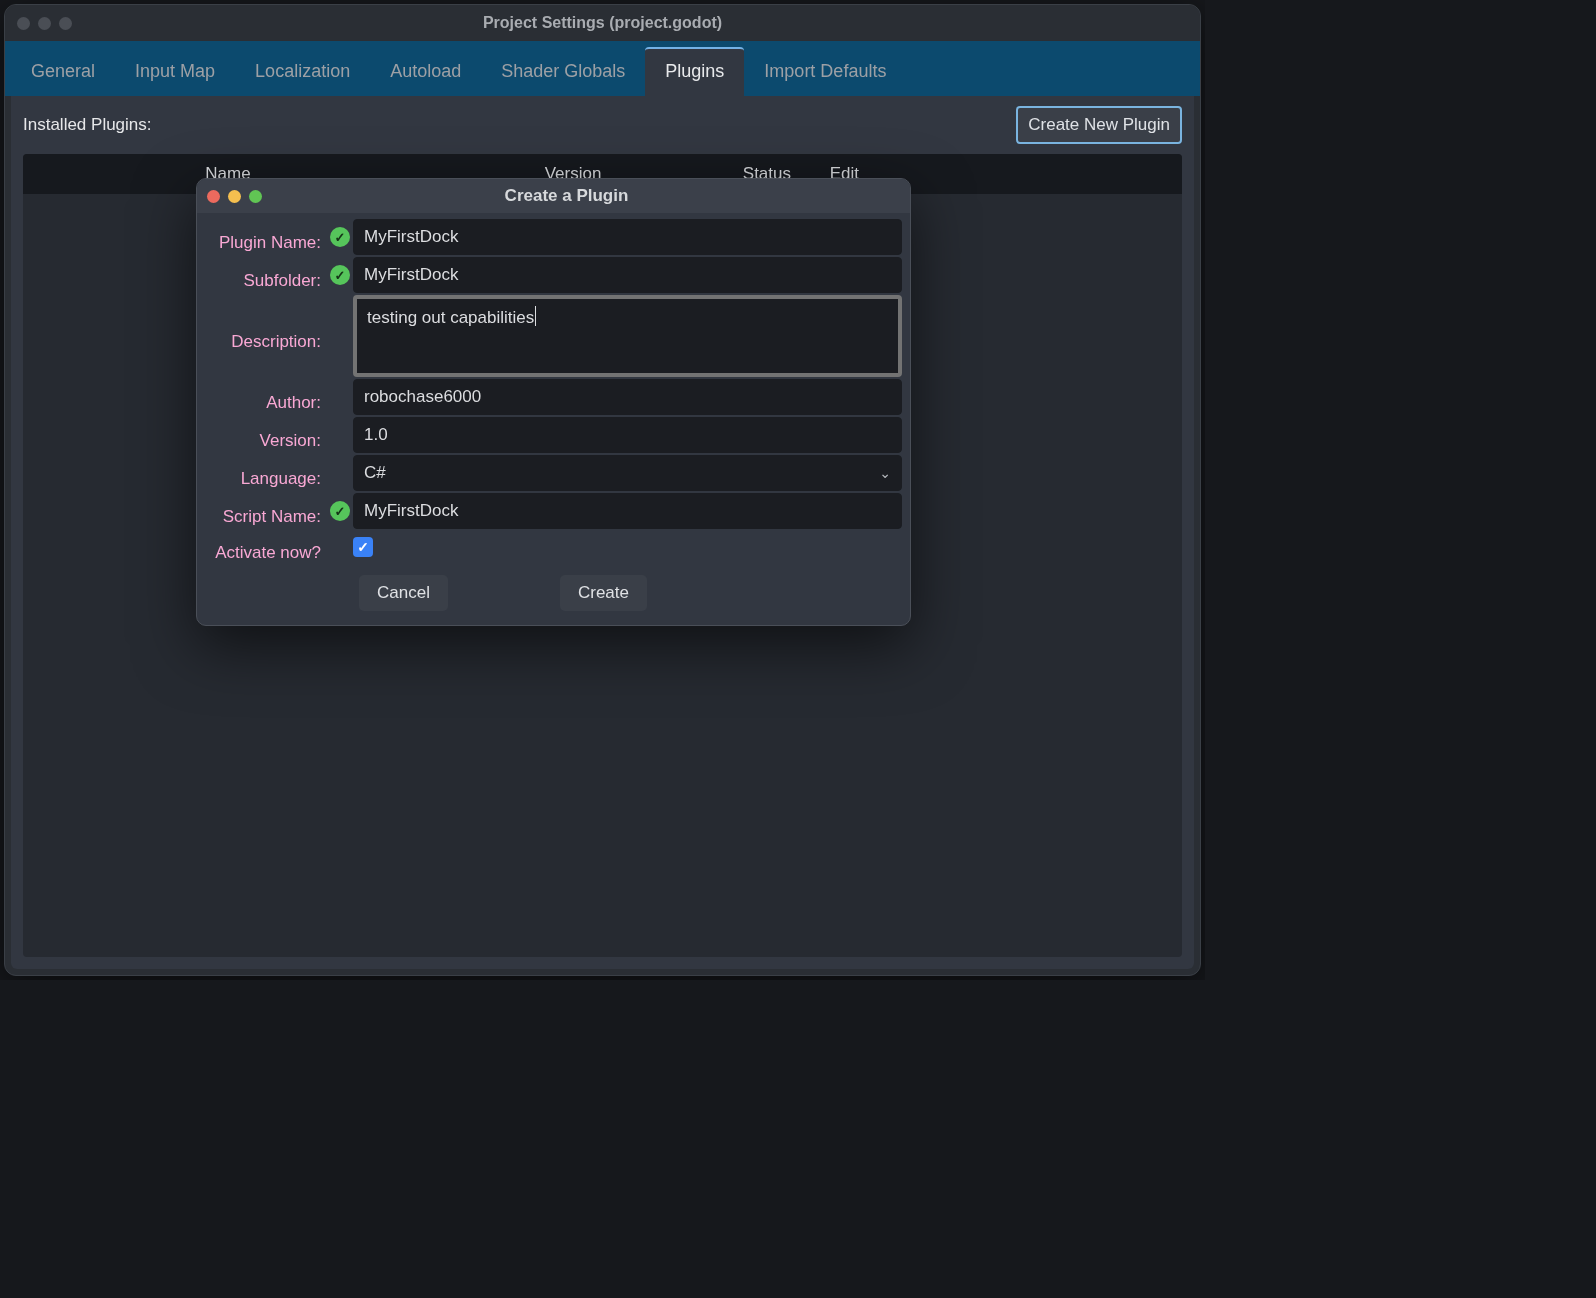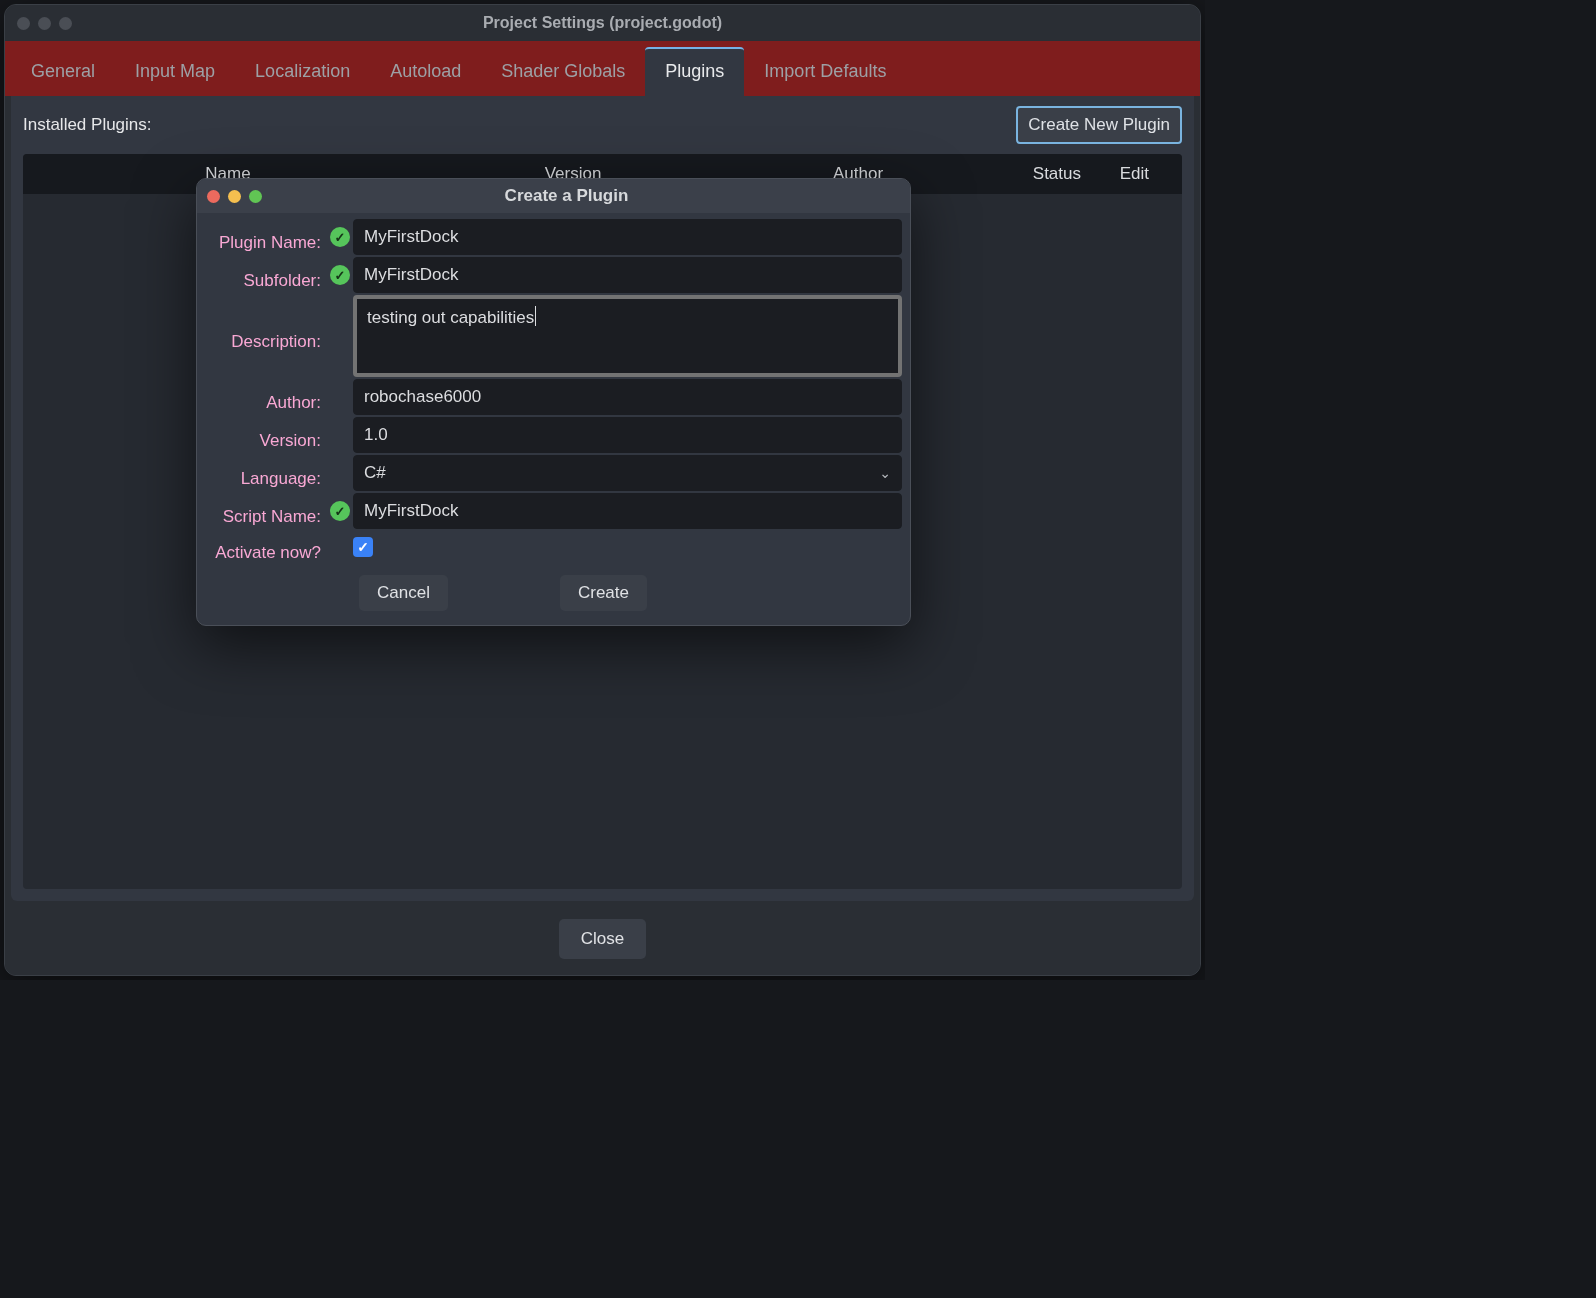--- a/index.html
+++ b/index.html
@@ -41,21 +41,21 @@
     text-align: center;
     font-weight: 600;
     color: #a9acb1;
     font-size: 16px;
     pointer-events: none;
   }
   .tabs-row {
     display: flex;
     padding: 6px 6px 0 6px;
     gap: 0;
-    background: #7f1d1d;
+    background: #0c4a6e;
   }
   .tab {
     padding: 12px 20px 14px 20px;
     font-size: 18px;
     color: #9da0a5;
     cursor: pointer;
     border-top: 2px solid transparent;
   }
   .tab.active {
     background: #323741;
@@ -276,30 +276,26 @@
 
   <div class="panel-body">
     <div class="installed-row">
       <div class="installed-label">Installed Plugins:</div>
       <button class="create-plugin-btn">Create New Plugin</button>
     </div>
     <div class="table-area">
       <div class="table-header">
         <div class="th th-name">Name</div>
         <div class="th th-version">Version</div>
-        <div class="th th-author">Author</div>
         <div class="th th-status">Status</div>
         <div class="th th-edit">Edit</div>
       </div>
     </div>
   </div>
 
-  <div class="footer">
-    <button class="close-btn">Close</button>
-  </div>
 </div>
 
 <div class="modal">
   <div class="modal-titlebar">
     <div class="modal-traffic">
       <div class="dot red"></div>
       <div class="dot yellow"></div>
       <div class="dot green"></div>
     </div>
     <div class="modal-title">Create a Plugin</div>

